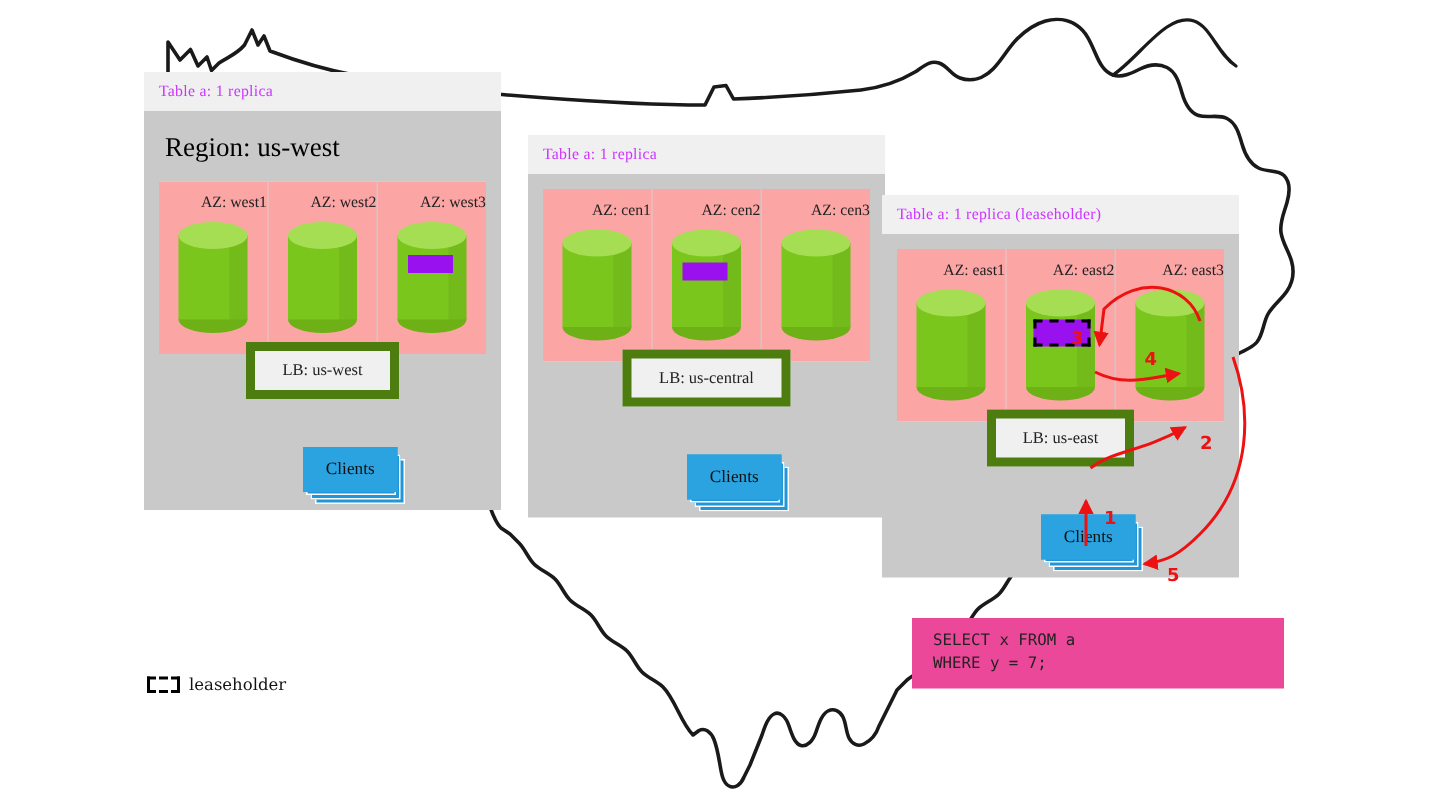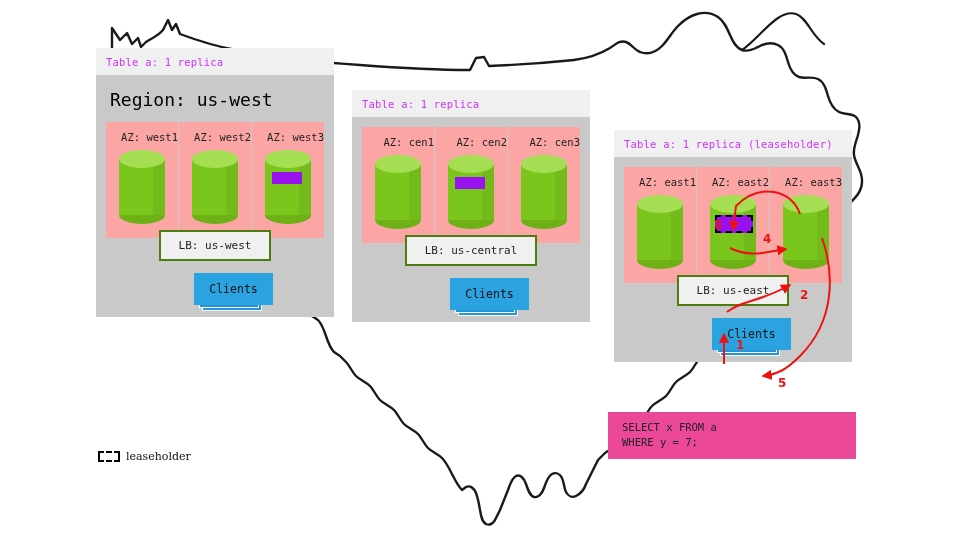--- a/index.html
+++ b/index.html
@@ -7,21 +7,21 @@
     width:960px;height:540px;overflow:hidden;position:relative;
     background:#ffffff;
     font-family:"DejaVu Sans Mono","Liberation Mono",monospace;
   }
   #stage{position:absolute;left:0;top:0;width:960px;height:540px;}
 
   
   #usmap{position:absolute;left:0;top:0;width:960px;height:540px;z-index:1;}
 
   
-  .panel{position:absolute;z-index:5;}
+  .panel{position:absolute;z-index:5;font-family:Liberation Serif, serif;}
   .panel-title{
     background:#f0f0f0;
     color:#cc33ff;
     font-size:10.5px;
     padding:8px 10px 7px 10px;
     letter-spacing:.2px;
     white-space:nowrap;
   }
   .panel-body{
     background:#c9c9c9;
@@ -73,32 +73,32 @@
   }
   .cyl .datablk.leaseholder{
     border:2px dashed #000000;
   }
 
   
   .lb{
     position:relative;
     margin:-8px auto 0 auto;
     background:#f0f0f0;
-    border:2px solid #4d7c0f;
+    border:6px solid #4d7c0f;
     text-align:center;
     font-size:11px;
     color:#222;
     padding:7px 18px;
     width:fit-content;
     z-index:6;
     white-space:nowrap;
   }
 
   
-  .clients-wrap{position:relative;margin:12px auto 0 auto;width:fit-content;padding-left:37px;}
+  .clients-wrap{position:relative;margin:32px auto 0 auto;width:fit-content;padding-left:37px;}
   .clients-stack{position:relative;}
   .clients-stack .sheet{
     position:absolute;background:#2196d8;border:1px solid #ffffff;
   }
   .clients-btn{
     position:relative;
     background:#2aa3e0;
     color:#111;
     font-size:11.5px;
     padding:8px 14px;
@@ -337,21 +337,21 @@
         <div class="clients-stack">
           <div class="sheet" style="left:8px;top:8px;width:58px;height:28px;"></div>
           <div class="sheet" style="left:5px;top:5px;width:58px;height:28px;"></div>
           <div class="sheet" style="left:2px;top:2px;width:58px;height:28px;"></div>
           <div class="clients-btn">Clients</div>
         </div>
       </div>
     </div>
   </div>
 
-  <div class="panel" id="panel-east" style="left:614px;top:130px;width:238px;">
+  <div class="panel" id="panel-east" style="left:588px;top:130px;width:238px;">
     <div class="panel-title">Table a: 1 replica (leaseholder)</div>
     <div class="panel-body">
 
       <div class="az-row">
         <div class="az">
           <div class="az-label">AZ: east1</div>
           <div class="cyl" style="width:46px;height:74px;">
             <div class="bot"></div>
             <div class="body"></div>
             <div class="shade"></div>

